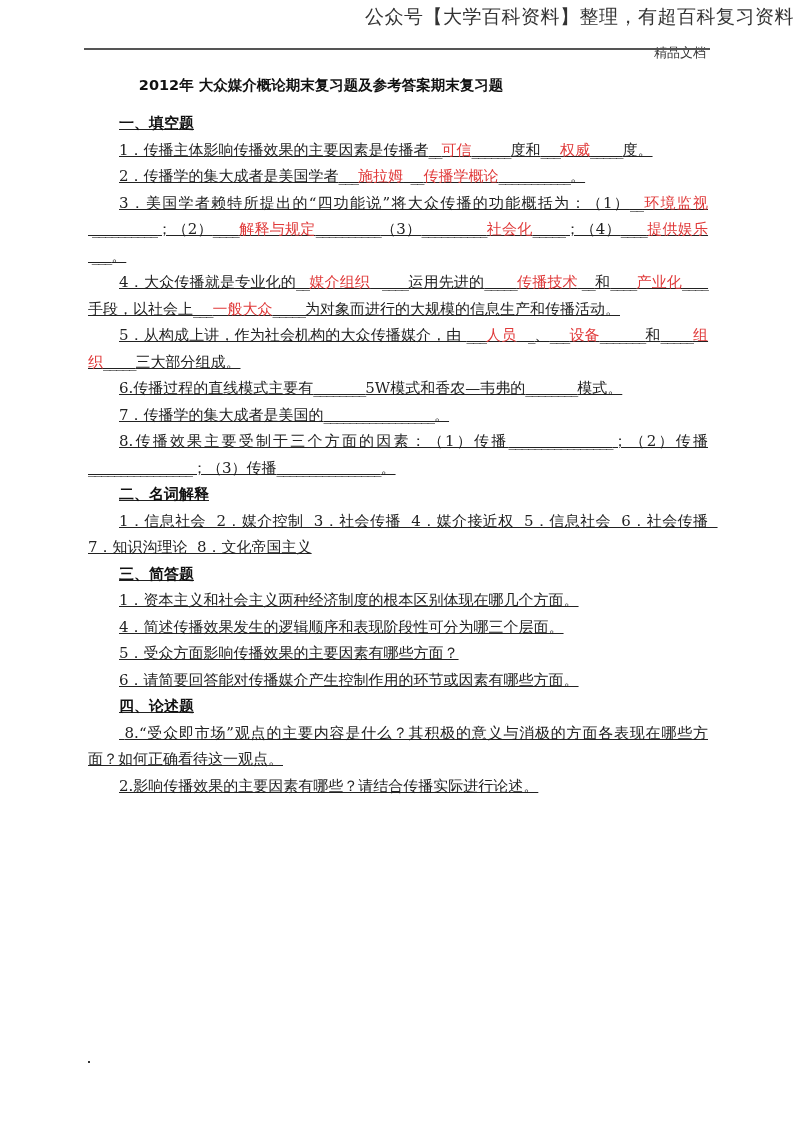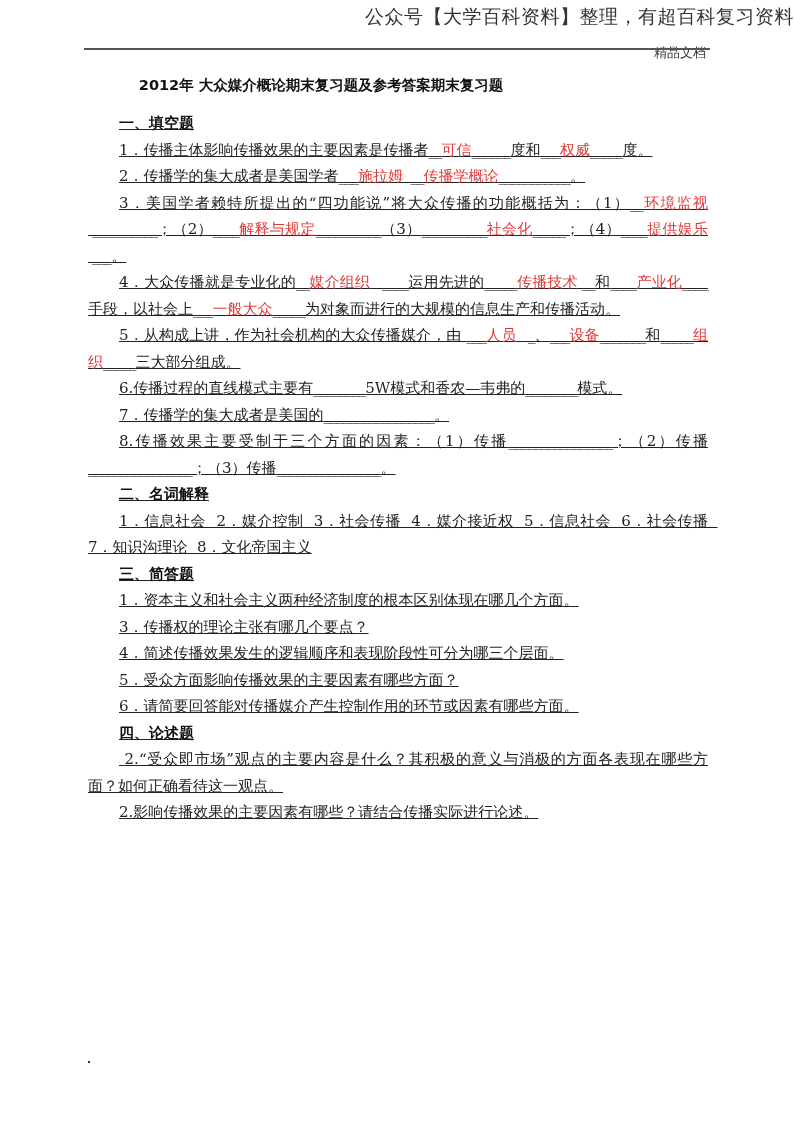--- a/index.html
+++ b/index.html
@@ -46,23 +46,22 @@
 
   <p class="p"><span>7．传播学的集大成者是美国的</span><span class="blank">_________________</span><span>。</span></p>
 
   <p class="p"><span>8.传播效果主要受制于三个方面的因素：（1）传播</span><span class="blank">________________</span><span>；（2）传播</span><span class="blank">________________</span><span>；（3）传播</span><span class="blank">________________</span><span>。</span></p>
 
   <div class="sec">二、名词解释</div>
   <p class="p" style="white-space:pre-wrap">1．信息社会  2．媒介控制  3．社会传播  4．媒介接近权  5．信息社会  6．社会传播  7．知识沟理论  8．文化帝国主义</p>
 
   <div class="sec">三、简答题</div>
   <p class="p">1．资本主义和社会主义两种经济制度的根本区别体现在哪几个方面。</p>
-  <p class="p">3．传播权的理论主张有哪几个要点？</p>
   <p class="p">4．简述传播效果发生的逻辑顺序和表现阶段性可分为哪三个层面。</p>
   <p class="p">5．受众方面影响传播效果的主要因素有哪些方面？</p>
   <p class="p">6．请简要回答能对传播媒介产生控制作用的环节或因素有哪些方面。</p>
 
   <div class="sec">四、论述题</div>
-  <p class="p" style="white-space:pre-wrap"> 2.“受众即市场”观点的主要内容是什么？其积极的意义与消极的方面各表现在哪些方面？如何正确看待这一观点。</p>
+  <p class="p" style="white-space:pre-wrap"> 8.“受众即市场”观点的主要内容是什么？其积极的意义与消极的方面各表现在哪些方面？如何正确看待这一观点。</p>
   <p class="p">2.影响传播效果的主要因素有哪些？请结合传播实际进行论述。</p>
 </div>
 
 <div class="foot-dot"></div>
 
 </body></html>

